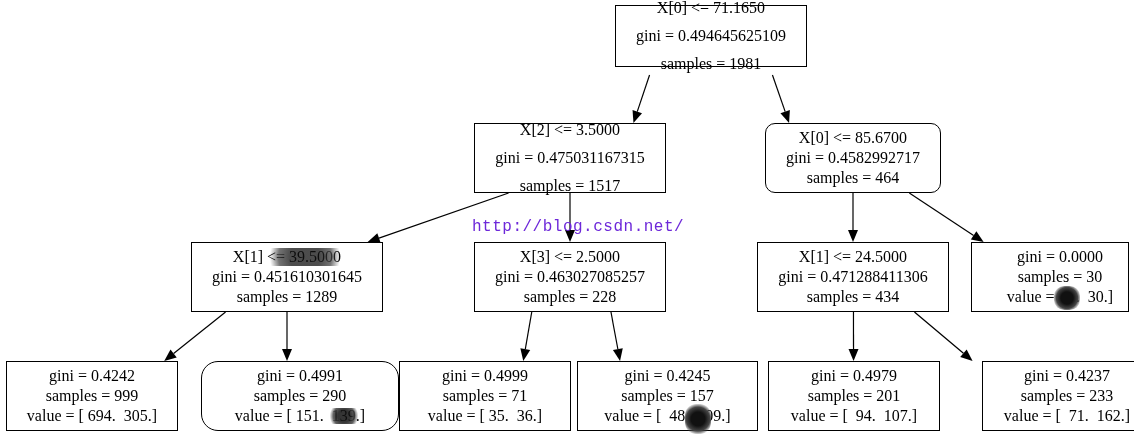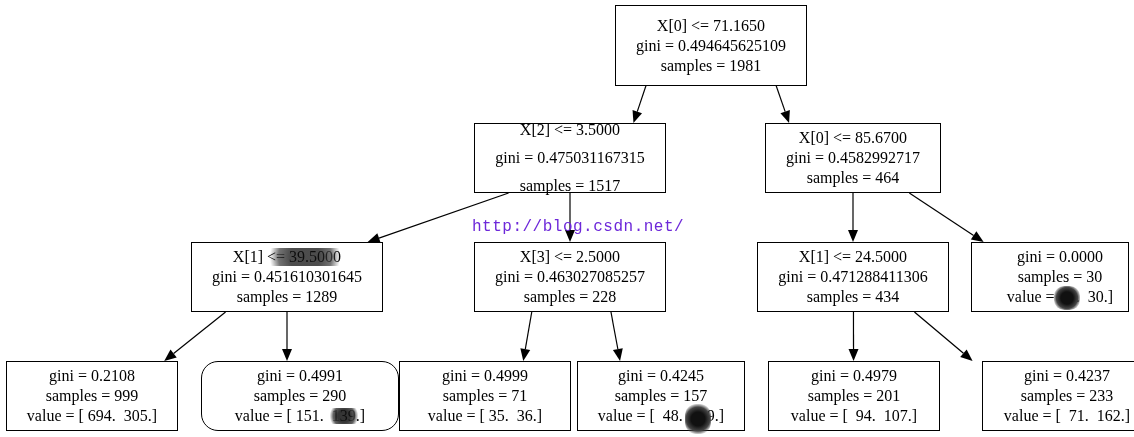--- a/index.html
+++ b/index.html
@@ -40,31 +40,31 @@
     <polygon points="620.05,361 612.9429499935042,350.114696136296 622.7748373542692,348.28877419786824" fill="#000"></polygon>
     <line x1="853.45" y1="312" x2="853.5255102550806" y2="349.0000249895096" stroke="#000" stroke-width="1.2"></line>
     <polygon points="853.55,361 848.5255206673762,349.01022904989264 858.5254998427849,348.98982092912655" fill="#000"></polygon>
     <line x1="914.44" y1="312" x2="963.4228662763672" y2="353.2682332796079" stroke="#000" stroke-width="1.2"></line>
     <polygon points="972.6,361 960.2012968095372,357.0920389977882 966.6444357431973,349.4444275614276" fill="#000"></polygon>
   </svg>
 
 <div class="watermark">http://blog.csdn.net/</div>
 
 <div id="nodes">
-    <div class="node" style="left: 615px; top: 5px; width: 192px; height: 81px;"><span>X[0] &lt;= 71.1650</span><span>gini = 0.494645625109</span><span>samples = 1981</span></div>
+    <div class="node" style="left: 615px; top: 5px; width: 192px; height: 62px; gap: 8px;"><span>X[0] &lt;= 71.1650</span><span>gini = 0.494645625109</span><span>samples = 1981</span></div>
     <div class="node" style="left: 474px; top: 123px; width: 192px; height: 70px; gap: 8px;"><span>X[2] &lt;= 3.5000</span><span>gini = 0.475031167315</span><span>samples = 1517</span></div>
-    <div class="node" style="left: 765px; top: 123px; width: 176px; height: 70px;"><span>X[0] &lt;= 85.6700</span><span>gini = 0.4582992717</span><span>samples = 464</span></div>
+    <div class="node" style="left: 765px; top: 123px; width: 176px; height: 70px; border-radius: 10px;"><span>X[0] &lt;= 85.6700</span><span>gini = 0.4582992717</span><span>samples = 464</span></div>
     <div class="node" style="left: 191px; top: 242px; width: 192px; height: 70px;"><span>X[1] &lt;= 39.5000</span><span>gini = 0.451610301645</span><span>samples = 1289</span></div>
     <div class="node" style="left: 474px; top: 242px; width: 192px; height: 70px;"><span>X[3] &lt;= 2.5000</span><span>gini = 0.463027085257</span><span>samples = 228</span></div>
     <div class="node" style="left: 757px; top: 242px; width: 192px; height: 70px; font-family: Liberation Serif, serif;"><span>X[1] &lt;= 24.5000</span><span>gini = 0.471288411306</span><span>samples = 434</span></div>
     <div class="node" style="left: 971px; top: 242px; width: 158px; height: 70px; padding-left: 20px;"><span>gini = 0.0000</span><span>samples = 30</span><span>value = [ 0.  30.]</span></div>
-    <div class="node" style="left: 6px; top: 361px; width: 172px; height: 70px;"><span>gini = 0.2108</span><span>samples = 999</span><span>value = [ 694.  305.]</span></div>
+    <div class="node" style="left: 6px; top: 361px; width: 172px; height: 70px;"><span>gini = 0.4242</span><span>samples = 999</span><span>value = [ 694.  305.]</span></div>
     <div class="node" style="left: 201px; top: 361px; width: 198px; height: 70px; border-radius: 17px;"><span>gini = 0.4991</span><span>samples = 290</span><span>value = [ 151.  139.]</span></div>
     <div class="node" style="left: 399px; top: 361px; width: 172px; height: 70px;"><span>gini = 0.4999</span><span>samples = 71</span><span>value = [ 35.  36.]</span></div>
-    <div class="node" style="left: 577px; top: 361px; width: 168px; height: 70px;"><span>gini = 0.4245</span><span>samples = 157</span><span>value = [  48.  109.]</span></div>
+    <div class="node" style="left: 577px; top: 361px; width: 181px; height: 70px;"><span>gini = 0.4245</span><span>samples = 157</span><span>value = [  48.  109.]</span></div>
     <div class="node" style="left: 768px; top: 361px; width: 172px; height: 70px;"><span>gini = 0.4979</span><span>samples = 201</span><span>value = [  94.  107.]</span></div>
     <div class="node" style="left: 982px; top: 361px; width: 170px; height: 70px;"><span>gini = 0.4237</span><span>samples = 233</span><span>value = [  71.  162.]</span></div>
   </div>
 
 <div class="smudge" style="left:262px;top:248px;width:86px;height:18px;border-radius:6px;opacity:0.75;"></div>
 <div class="smudge" style="left:1054px;top:286px;width:26px;height:24px;"></div>
 <div class="smudge" style="left:328px;top:408px;width:32px;height:16px;border-radius:3px;opacity:0.85;"></div>
 <div class="smudge" style="left:685px;top:404px;width:26px;height:30px;"></div>
 
 </body></html>

